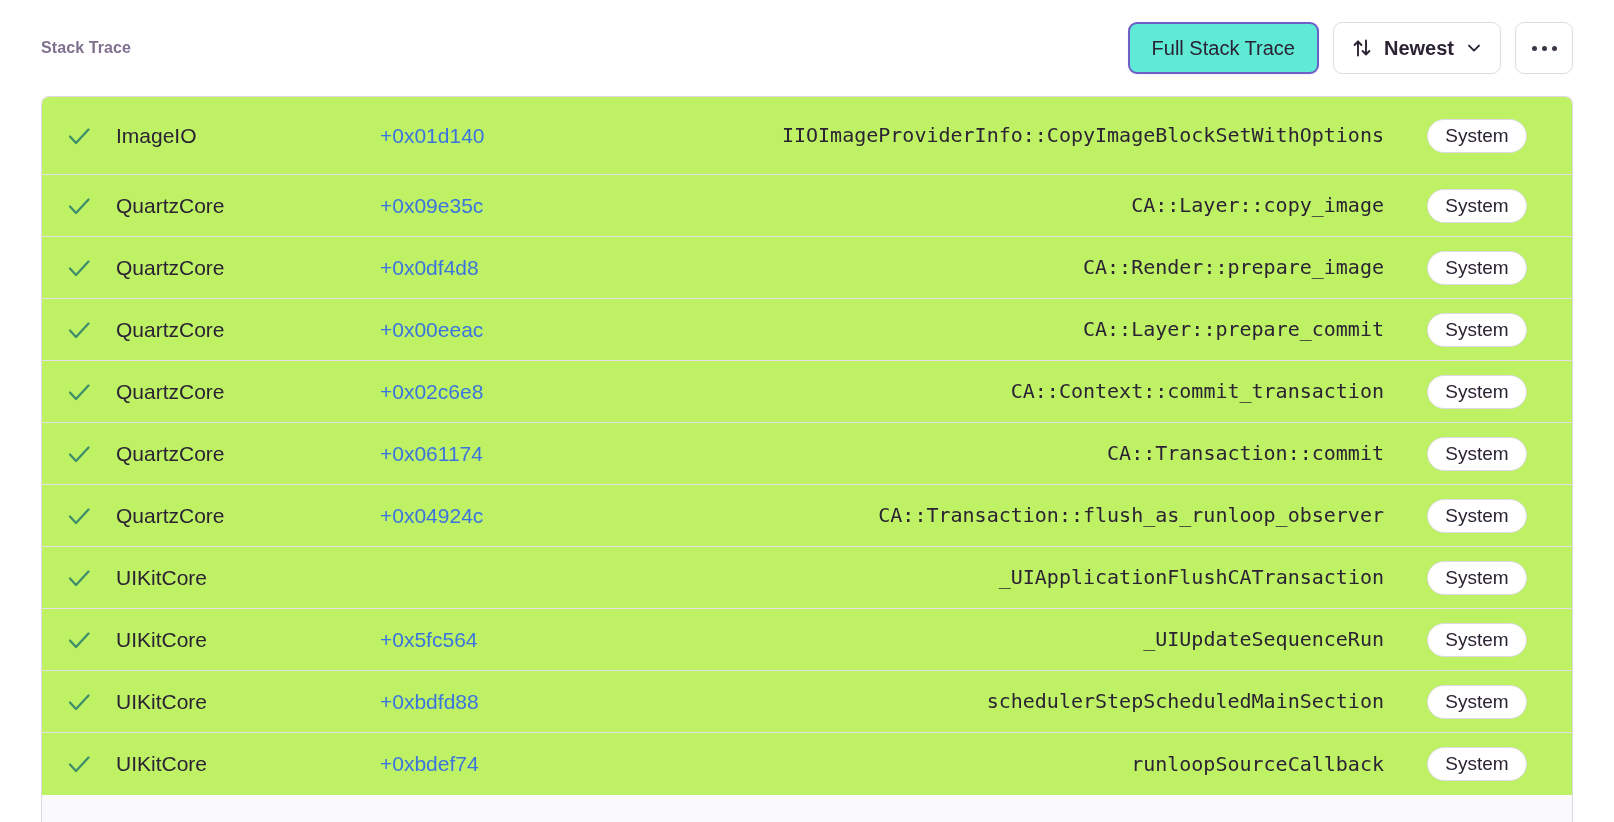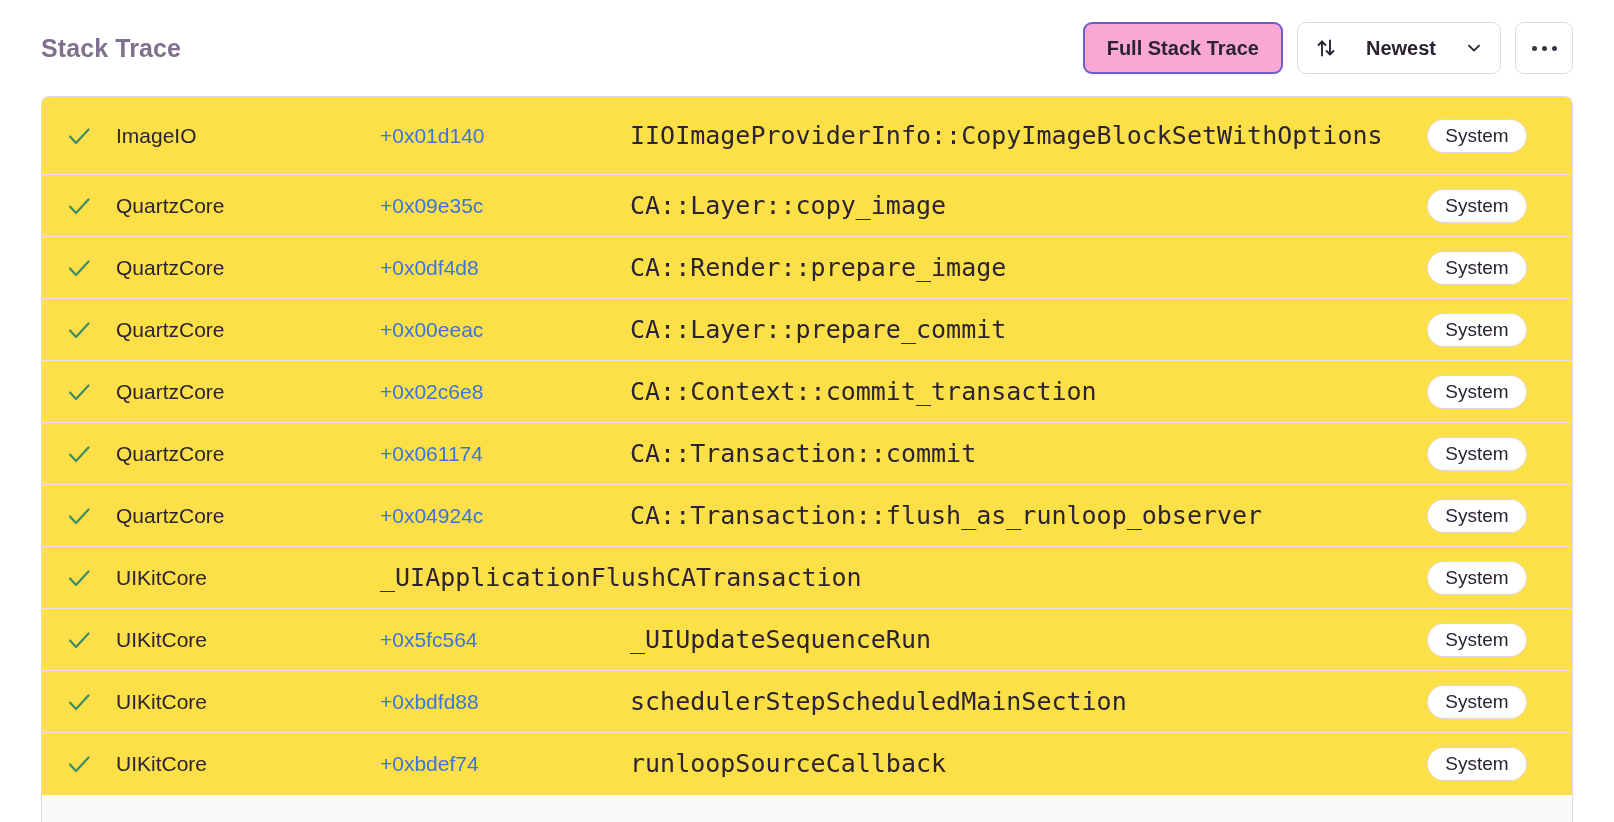--- a/index.html
+++ b/index.html
@@ -26,21 +26,21 @@
 
   
   .st-header {
     height: 96px;
     display: flex;
     align-items: center;
     justify-content: space-between;
   }
 
   .st-title {
-    font-size: 25px;
+    font-size: 16px;
     font-weight: bold;
     color: #80708F;
     letter-spacing: 0.1px;
     line-height: 1;
     white-space: nowrap;
   }
 
   .st-actions {
     display: flex;
     align-items: center;
@@ -67,32 +67,32 @@
     height: 52px;
     padding: 0 22px;
     display: flex;
     align-items: center;
     justify-content: center;
     box-sizing: border-box;
     cursor: pointer;
     white-space: nowrap;
   }
   .seg-btn.active {
-    background: #f9a8d4;
+    background: #5eead4;
     border-color: #6C5FC7;
-    font-weight: bold;
+    font-weight: normal;
     box-shadow: 0 1px 2px rgba(43,34,51,0.08);
     z-index: 2;
   }
 
   
   .sort-btn {
     display: flex;
     align-items: center;
-    gap: 29px;
+    gap: 11px;
     height: 52px;
     box-sizing: border-box;
     padding: 0 17px;
     background: #ffffff;
     border: 1px solid #DEDAE3;
     border-radius: 9px;
     font-size: 20px;
     font-weight: bold;
     color: #2B2233;
     cursor: pointer;
@@ -133,21 +133,21 @@
     background: #FAFAFC;
     overflow: hidden;
     height: 726px;
     box-sizing: border-box;
   }
 
   .frame-row {
     display: flex;
     align-items: center;
     border-bottom: 1px solid #E3E0E8;
-    background: #fde047;
+    background: #bef264;
     min-height: 62px;
     box-sizing: border-box;
     padding: 0 20px 0 0;
   }
   .frame-row:last-child { border-bottom: none; }
   .frame-row.tall { min-height: 78px; }
 
   .cell-check {
     width: 74px;
     flex: 0 0 74px;
@@ -172,25 +172,26 @@
     font-size: 21px;
     color: #3C74DD;
     white-space: nowrap;
     cursor: pointer;
   }
 
   .cell-fn {
     flex: 1 1 auto;
     min-width: 0;
     font-family: "DejaVu Sans Mono", "Liberation Mono", monospace;
-    font-size: 25px;
+    font-size: 20px;
     line-height: 1.52;
     color: #2B2233;
     word-break: break-all;
     padding-right: 18px;
+    text-align: right;
   }
 
   .cell-tag {
     flex: 0 0 150px;
     width: 150px;
     display: flex;
     justify-content: center;
     align-items: center;
   }
   .tag-pill {

